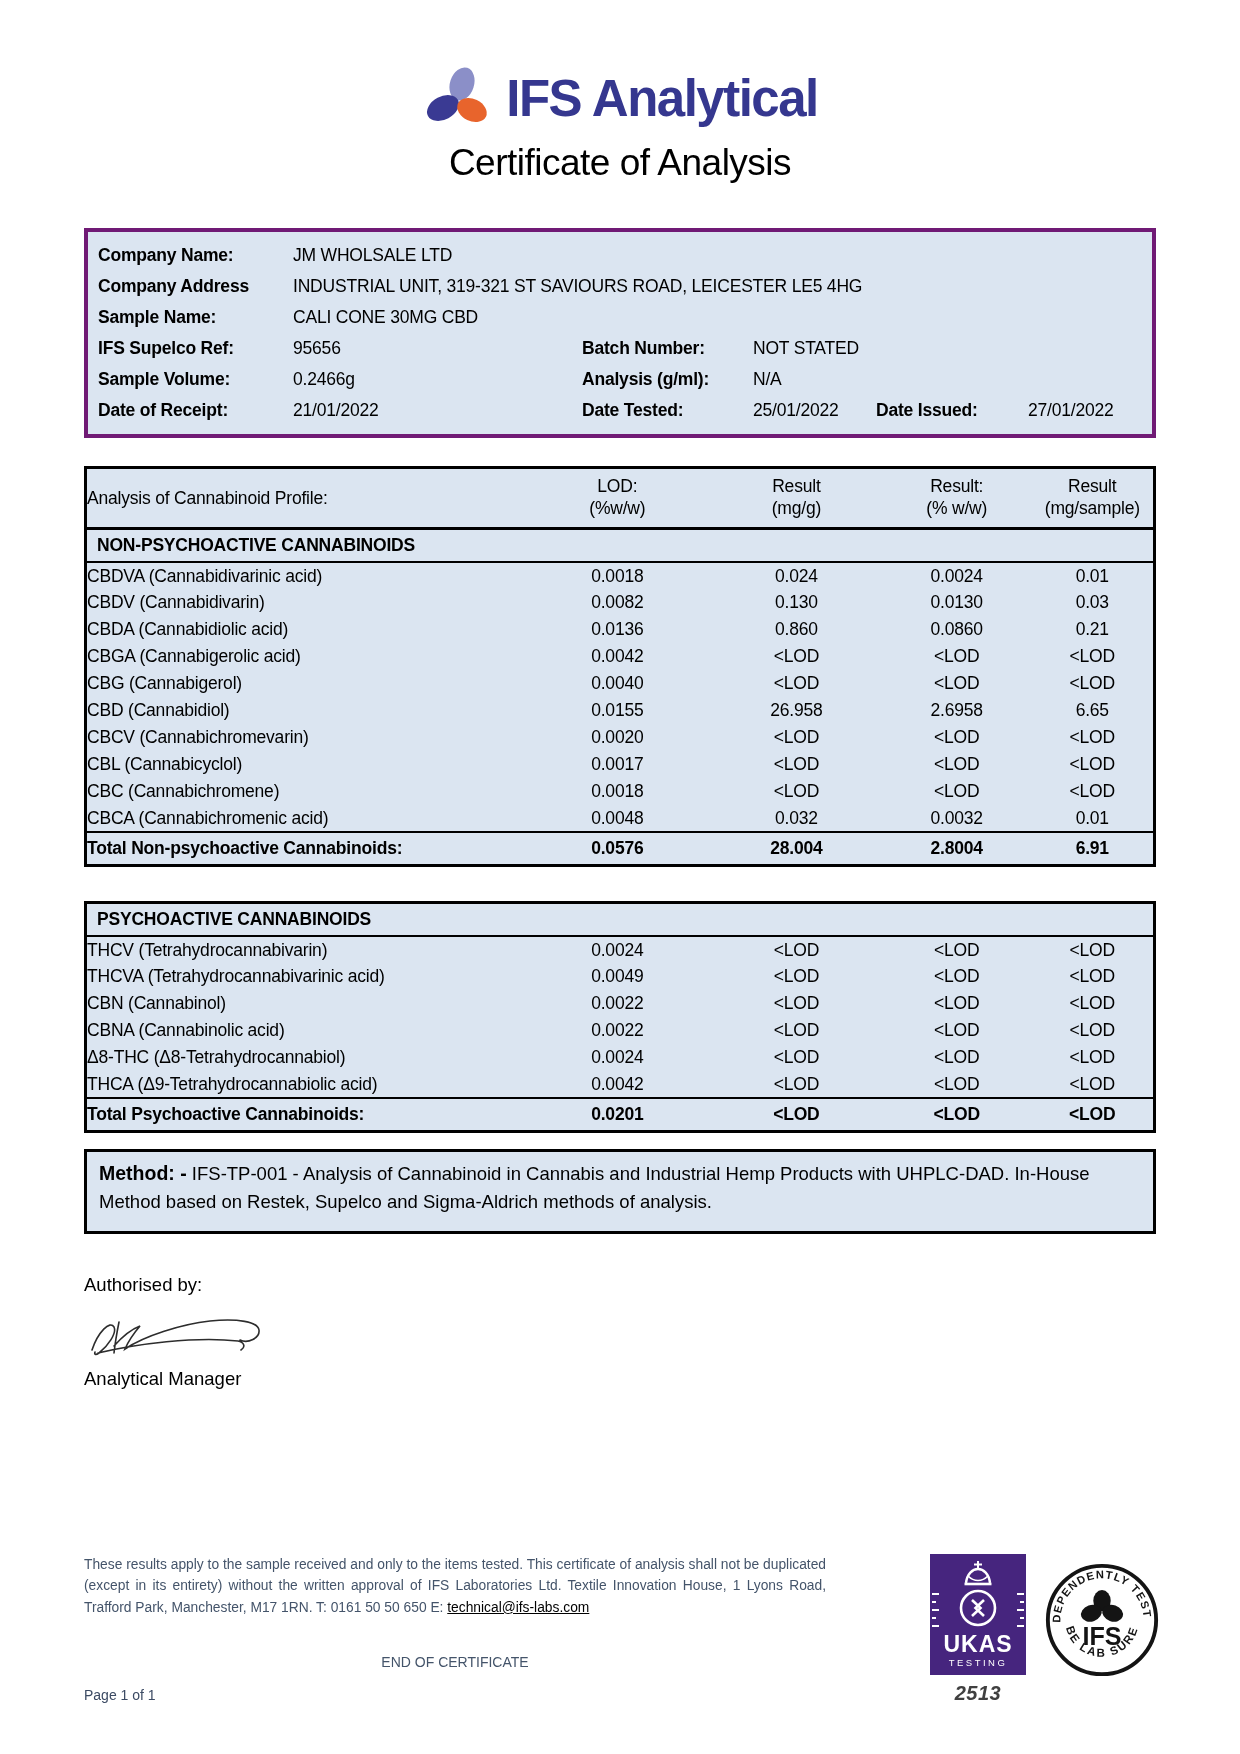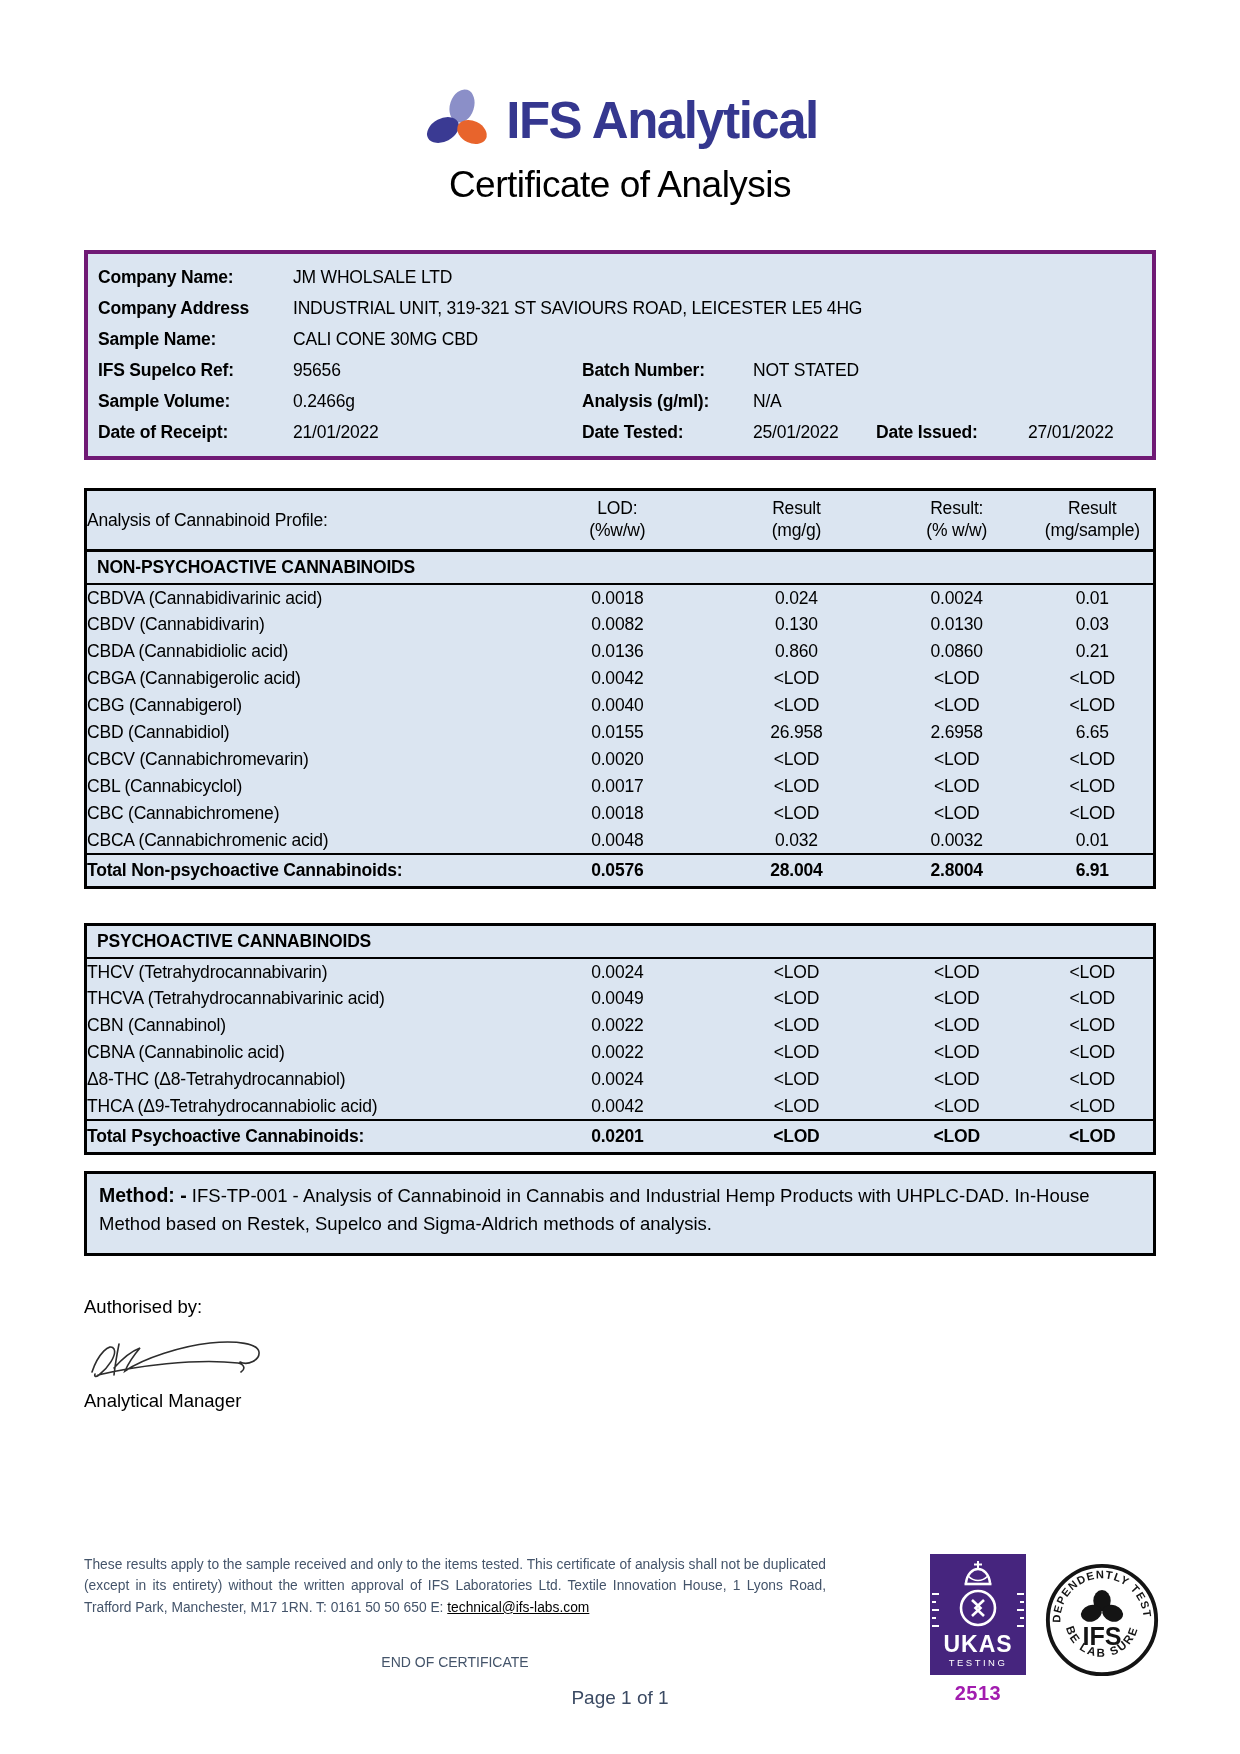--- a/index.html
+++ b/index.html
@@ -1,21 +1,21 @@
 <!DOCTYPE html>
 <html><head>
 <meta charset="utf-8">
 <style>
   html,body{margin:0;padding:0;}
   body{
     width:1240px;height:1754px;position:relative;background:#ffffff;
     font-family:"Liberation Sans","DejaVu Sans",sans-serif;color:#000;
     -webkit-font-smoothing:antialiased;
   }
-  .content{padding:66px 84px 0;margin-top:22px;}
+  .content{padding:66px 84px 0;}
   
   .logo-row{display:flex;align-items:center;justify-content:center;gap:12px;}
   .brand-name{font-size:51px;font-weight:bold;color:#35378f;letter-spacing:-1.5px;}
   .doc-title{text-align:center;font-size:37px;font-weight:400;margin-top:12px;letter-spacing:-0.5px;}
   
   .info-box{margin-top:44px;background:#dbe5f1;border:4px solid #701a75;padding:8px 0 8px 10px;}
   .info-row{display:grid;height:31px;align-items:center;font-size:17.5px;white-space:nowrap;letter-spacing:-0.2px;}
   .info-row.cols2{grid-template-columns:195px 1fr;}
   .info-row.cols4{grid-template-columns:195px 289px 171px 1fr;}
   .info-row.cols6{grid-template-columns:195px 289px 171px 123px 152px 1fr;}
@@ -40,23 +40,23 @@
   
   .auth-label{margin-top:40px;font-size:18.5px;}
   .sig-svg{margin:4px 0 0 2px;display:block;}
   .sig-name{font-size:18.5px;margin-top:12px;}
   .sig-role{font-size:18.5px;margin-top:4px;}
   
   .footer{position:absolute;left:84px;top:1554px;width:1072px;}
   .disclaimer{width:742px;font-size:13.8px;line-height:1.55;color:#44546a;text-align:justify;}
   .disclaimer a{color:#000000;text-decoration:underline;}
   .end-cert{width:742px;text-align:center;margin-top:36px;font-size:14px;color:#44546a;}
-  .page-num{margin-top:17px;font-size:19px;color:#3b4a63;text-align:center;}
+  .page-num{margin-top:17px;font-size:14px;color:#3b4a63;}
   .ukas-wrap{position:absolute;left:846px;top:0;width:96px;text-align:center;}
-  .ukas-num{font-size:20px;font-weight:bold;color:#a21caf;margin-top:3px;letter-spacing:0.5px;}
+  .ukas-num{font-size:20px;font-weight:bold;color:#404040;margin-top:3px;letter-spacing:0.5px;font-style:italic;}
   .seal-wrap{position:absolute;left:960px;top:8px;}
 </style>
 </head>
 <body>
 
 <div class="content">
 
   <div class="logo-row">
     <svg width="72" height="64" viewBox="0 0 72 64">
       <ellipse cx="40" cy="18" rx="12" ry="17" fill="#8b8fc8" transform="rotate(18 40 18)"></ellipse>

